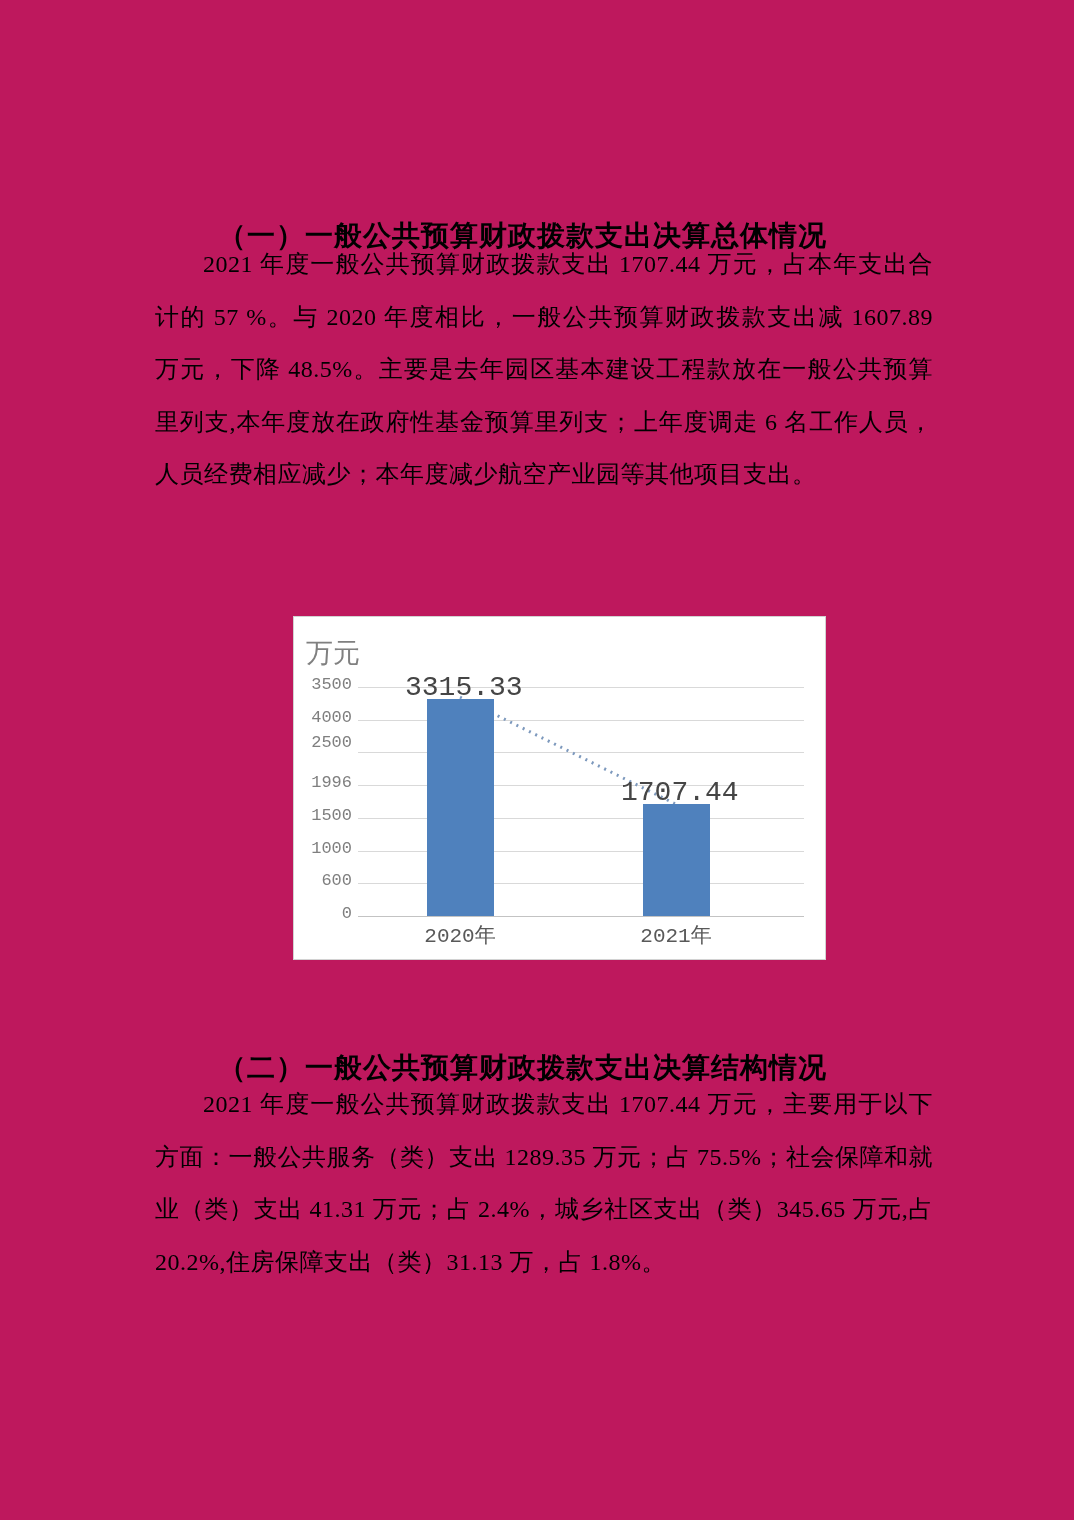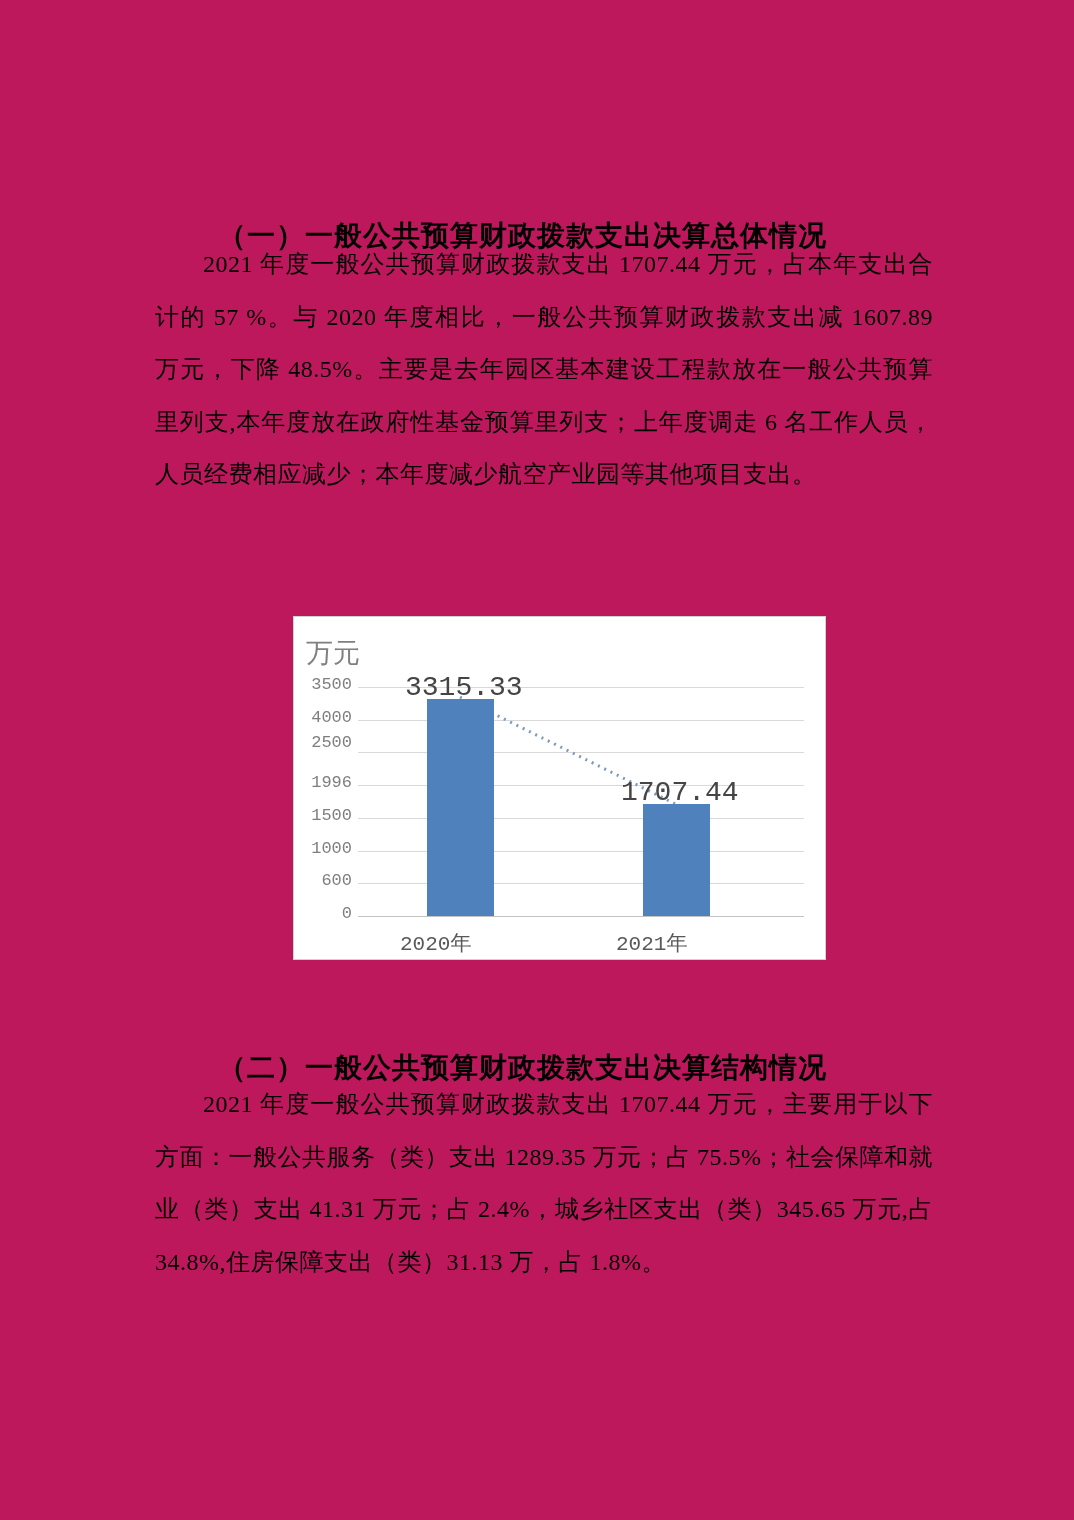--- a/index.html
+++ b/index.html
@@ -69,22 +69,23 @@
   .dlabel {
     position: absolute;
     width: 110px;
     text-align: center;
     font-size: 28px;
     color: #454545;
     z-index: 3;
   }
   .xlabel {
     position: absolute;
-    top: 312px;
+    top: 304px;
     width: 120px;
+    text-align: center;
     font-size: 21px;
     color: #595959;
     z-index: 2;
   }
 </style>
 </head>
 <body>
 
 <div class="page">
 
@@ -116,15 +117,15 @@
       <div class="bar" style="left: 132.5px; width: 67px; top: 82px; height: 217px; background: rgb(79, 129, 189);"></div>
       <div class="dlabel" style="left: 111px; top: 55px; color: rgb(69, 69, 69);">3315.33</div>
       <div class="xlabel" style="left: 106px; color: rgb(89, 89, 89);">2020年</div>
       <div class="bar" style="left: 348.5px; width: 67px; top: 187px; height: 112px; background: rgb(79, 129, 189);"></div>
       <div class="dlabel" style="left: 327px; top: 160px; color: rgb(69, 69, 69);">1707.44</div>
       <div class="xlabel" style="left: 322px; color: rgb(89, 89, 89);">2021年</div>
     </div>
 
   <h2 class="heading" id="sec2-heading">（二）一般公共预算财政拨款支出决算结构情况</h2>
 
-  <p class="para" id="sec2-para">2021 年度一般公共预算财政拨款支出 1707.44 万元，主要用于以下方面：一般公共服务（类）支出  1289.35 万元；占 75.5%；社会保障和就业（类）支出 41.31 万元；占 2.4%，城乡社区支出（类）345.65 万元,占 34.8%,住房保障支出（类）31.13 万，占 1.8%。</p>
+  <p class="para" id="sec2-para">2021 年度一般公共预算财政拨款支出 1707.44 万元，主要用于以下方面：一般公共服务（类）支出  1289.35 万元；占 75.5%；社会保障和就业（类）支出 41.31 万元；占 2.4%，城乡社区支出（类）345.65 万元,占 20.2%,住房保障支出（类）31.13 万，占 1.8%。</p>
 
 </div>
 
 </body></html>

